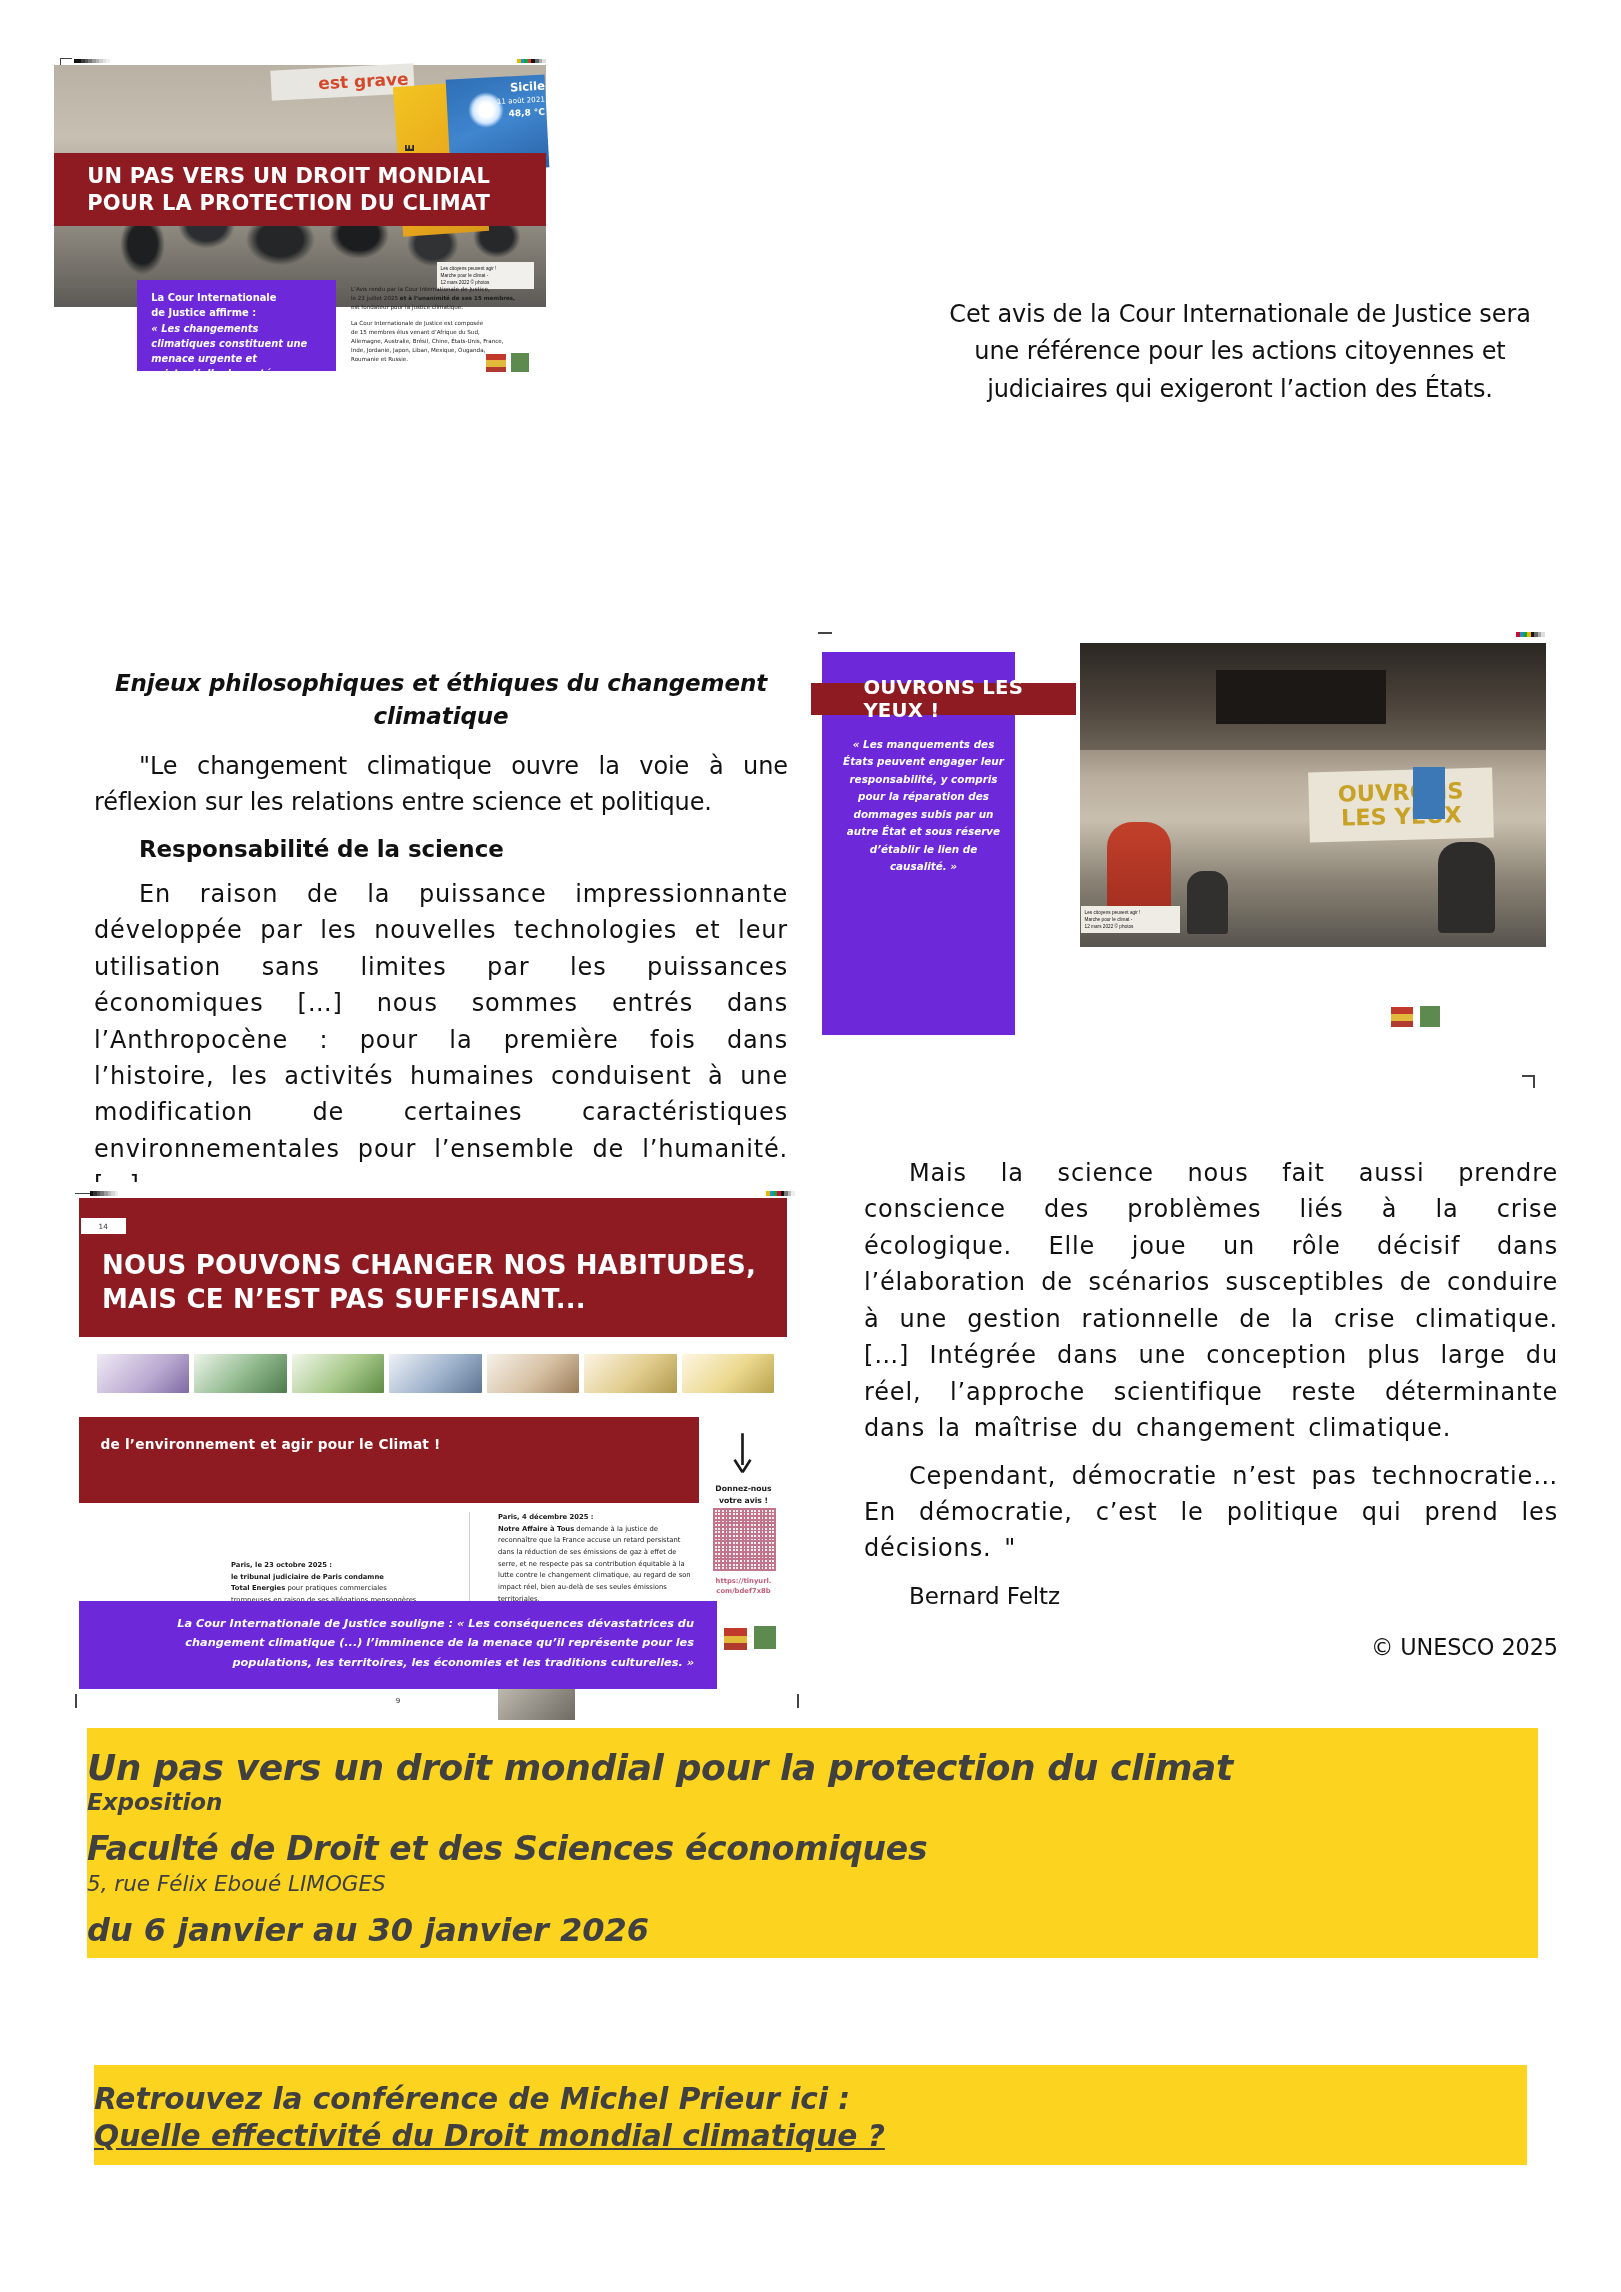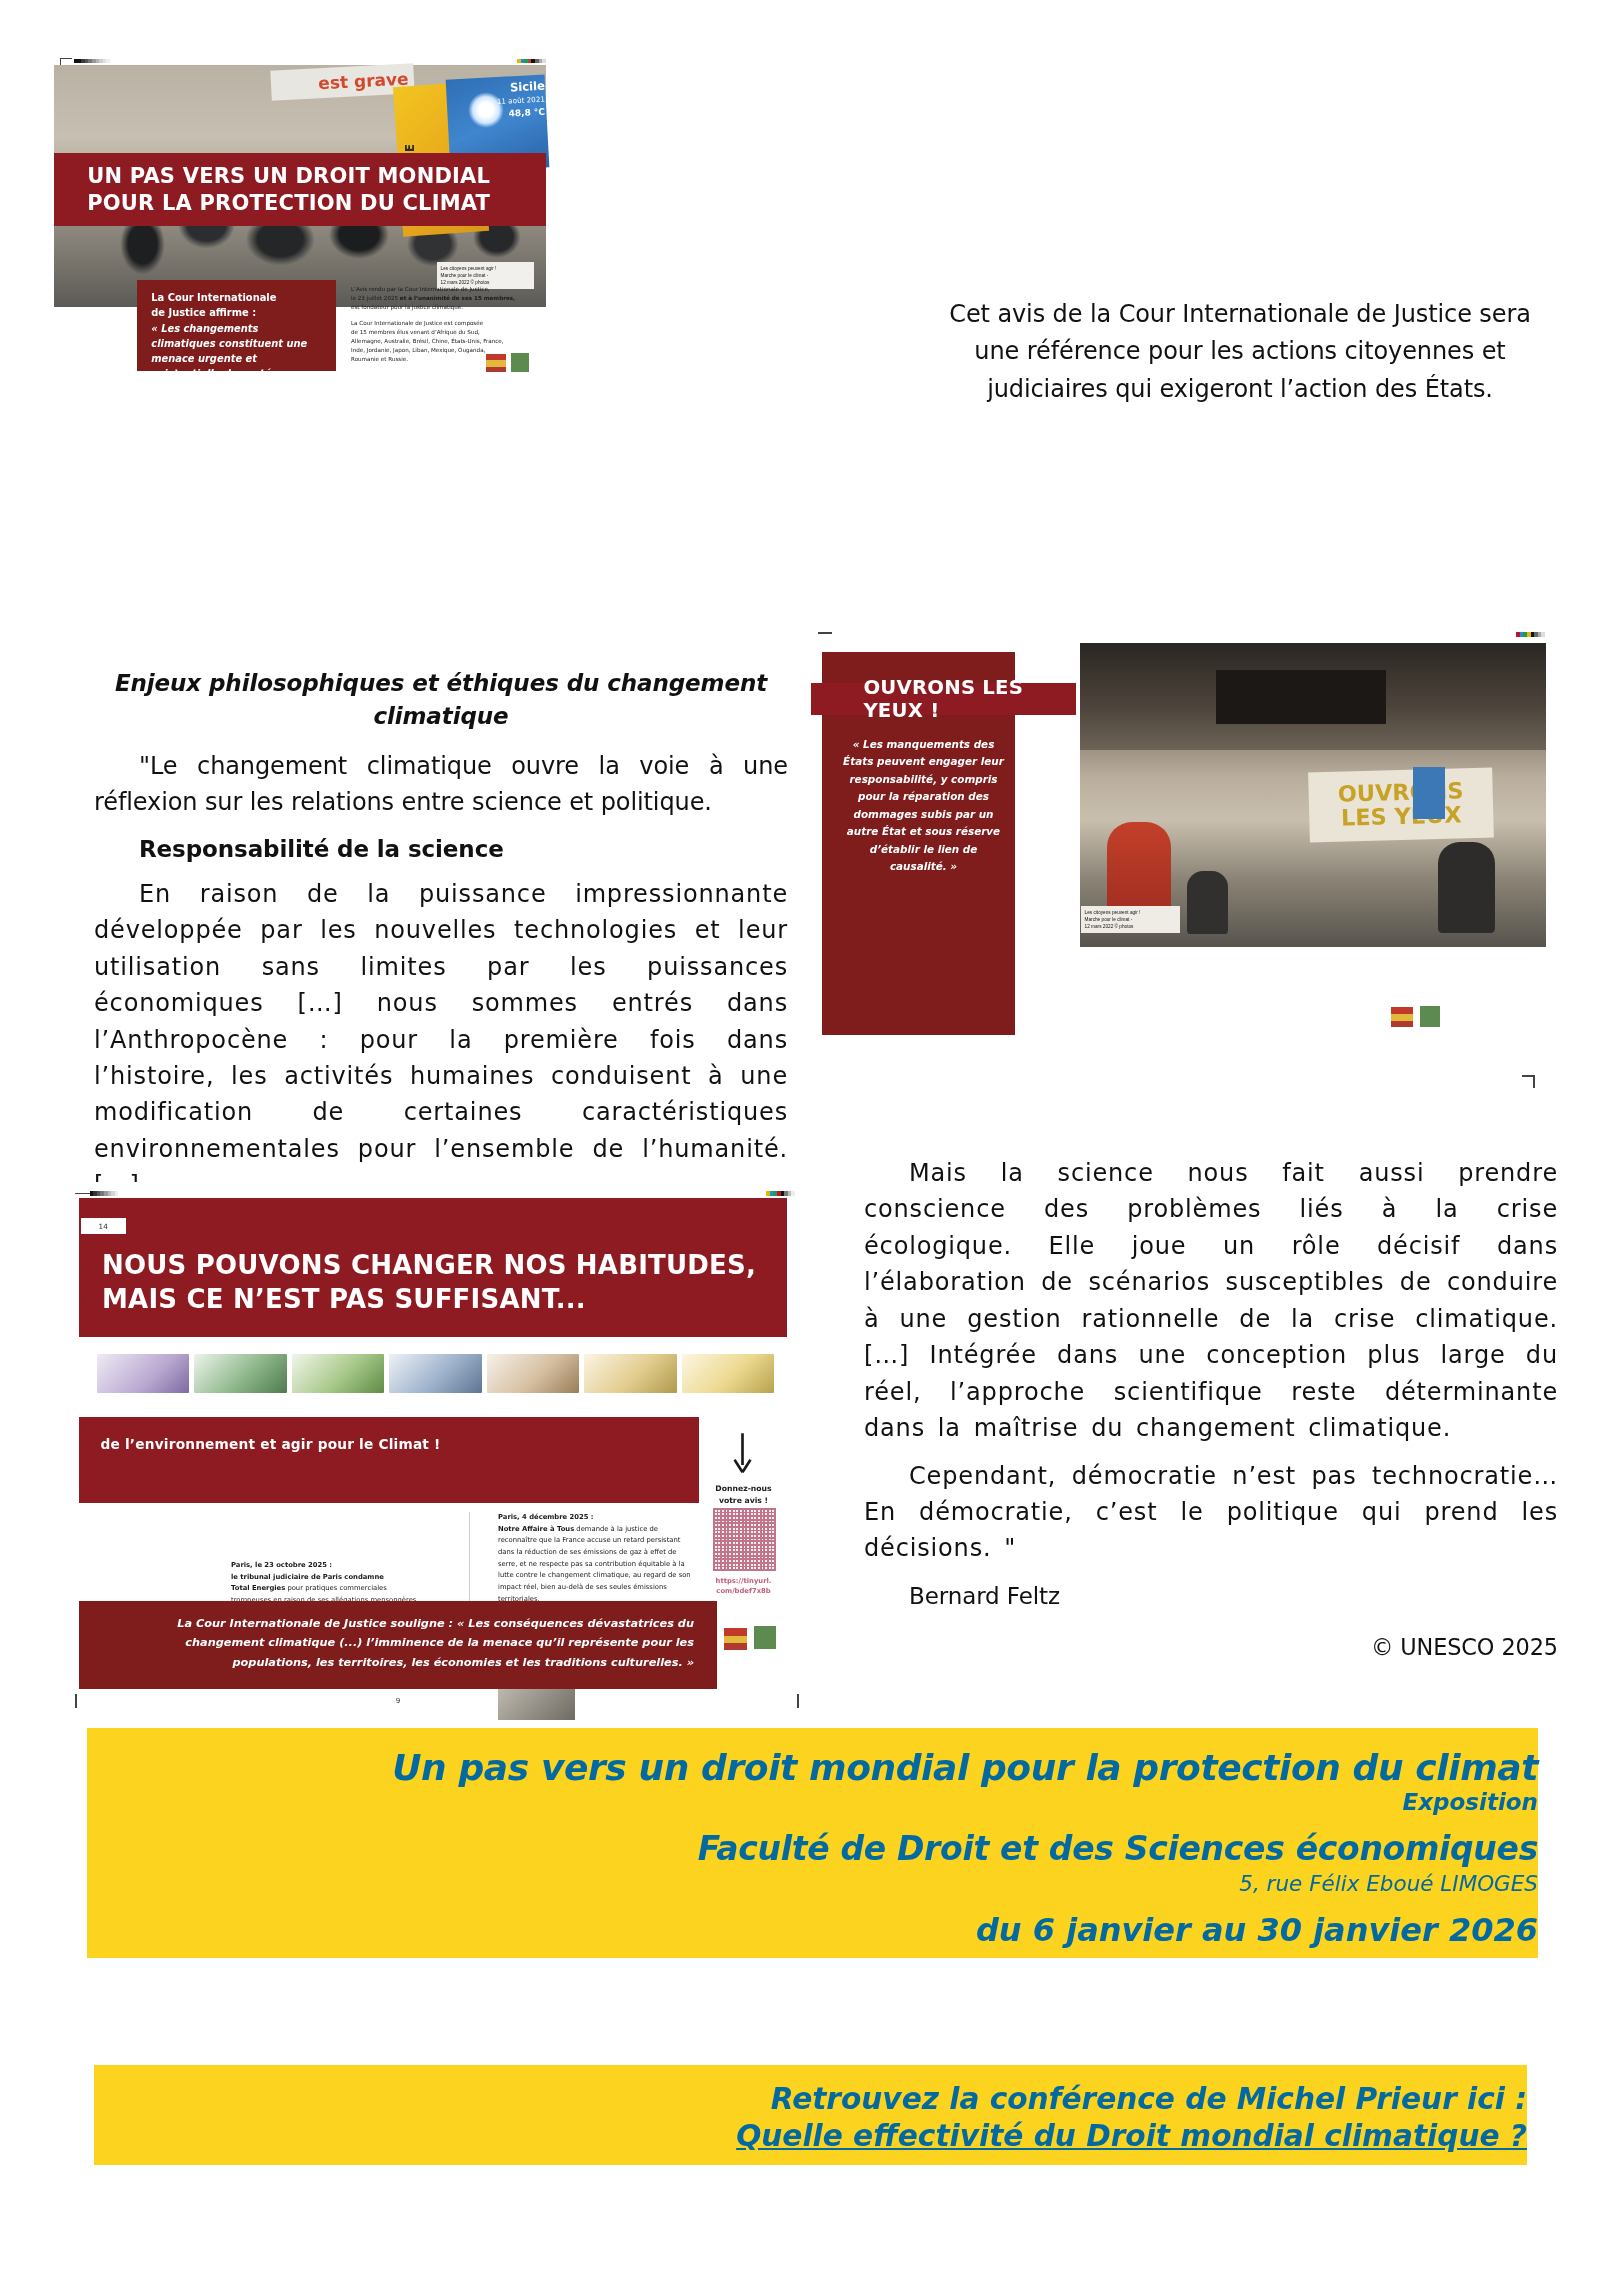--- a/index.html
+++ b/index.html
@@ -27,21 +27,21 @@
   .sub-bold{font-weight:bold;font-size:23px;padding-left:45px;}
   .spread{word-spacing:0.18em;letter-spacing:0.035em;}
 
   
   .poster{position:absolute;background:#fff;overflow:hidden;}
   .redbar{
     background:#8e1b22;color:#fff;font-weight:bold;
     font-family:"DejaVu Sans","Liberation Sans",sans-serif;
     letter-spacing:0.2px;
   }
-  .gold{background:#7f1d1d;color:#fff;}
+  .gold{background:#6d28d9;color:#fff;}
   .goldq{
     font-style:italic;font-weight:bold;color:#ffffff;
     font-family:"DejaVu Sans","Liberation Sans",sans-serif;
   }
   .tinytext{
     font-size:5.6px;line-height:1.58;color:#1a1a1a;
     font-family:"DejaVu Sans","Liberation Sans",sans-serif;
   }
   .micro{font-size:4.7px;line-height:1.5;}
 
@@ -68,23 +68,23 @@
       repeating-linear-gradient(0deg,  #c2758a 0 1.8px, transparent 1.8px 3.6px),
       repeating-linear-gradient(90deg, #c2758a 0 1.8px, transparent 1.8px 3.6px);
     background-color:#fdf1f4;
   }
 
   .thumbrow{display:flex;gap:5.4px;align-items:flex-end;}
   .thumb{height:39px;flex:1;border-radius:0.9px;}
 
   
   .banner{
-    background:#fcd420;color:#0369a1;
-    font-family:"DejaVu Sans","Liberation Sans",sans-serif;
-    text-align:right;
+    background:#fcd420;color:#404040;
+    font-family:"DejaVu Sans","Liberation Sans",sans-serif;
+    text-align:left;
   }
   .bn-title{font-weight:bold;font-style:italic;font-size:36px;line-height:1.12;letter-spacing:-0.4px;}
   .bn-sub{font-weight:bold;font-style:italic;font-size:23px;line-height:1.3;}
   .bn-place{font-weight:bold;font-style:italic;font-size:33px;line-height:1.18;letter-spacing:-0.3px;}
   .bn-addr{font-style:italic;font-size:21.5px;line-height:1.35;}
   .bn-date{font-weight:bold;font-style:italic;font-size:32px;line-height:1.2;}
   .bn-conf{font-weight:bold;font-style:italic;font-size:29.6px;line-height:1.25;}
   .bn-link{font-weight:bold;font-style:italic;font-size:29.6px;line-height:1.25;text-decoration:underline;}
 
   .copy{font-size:22.4px;text-align:right;}

